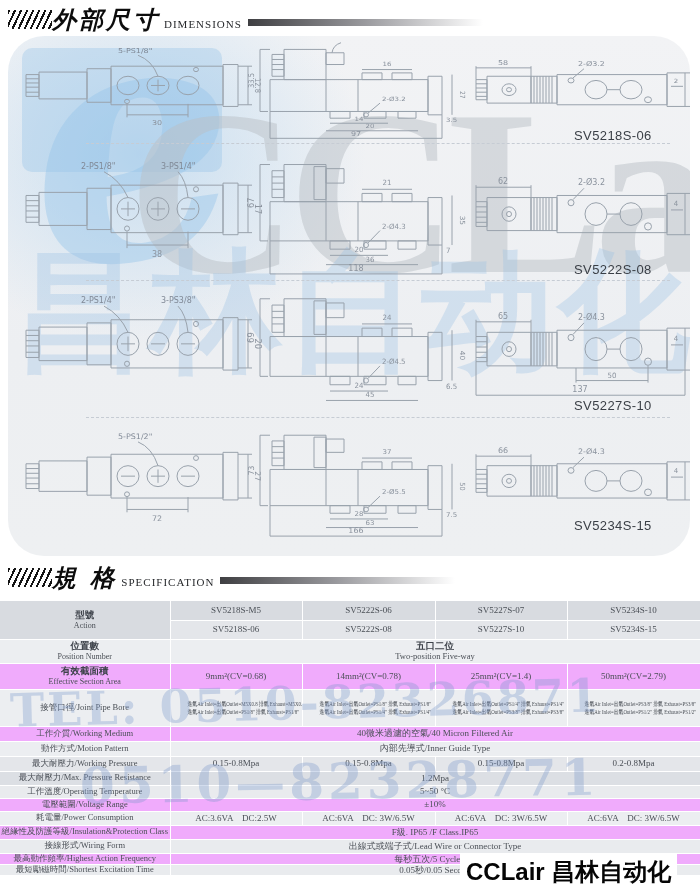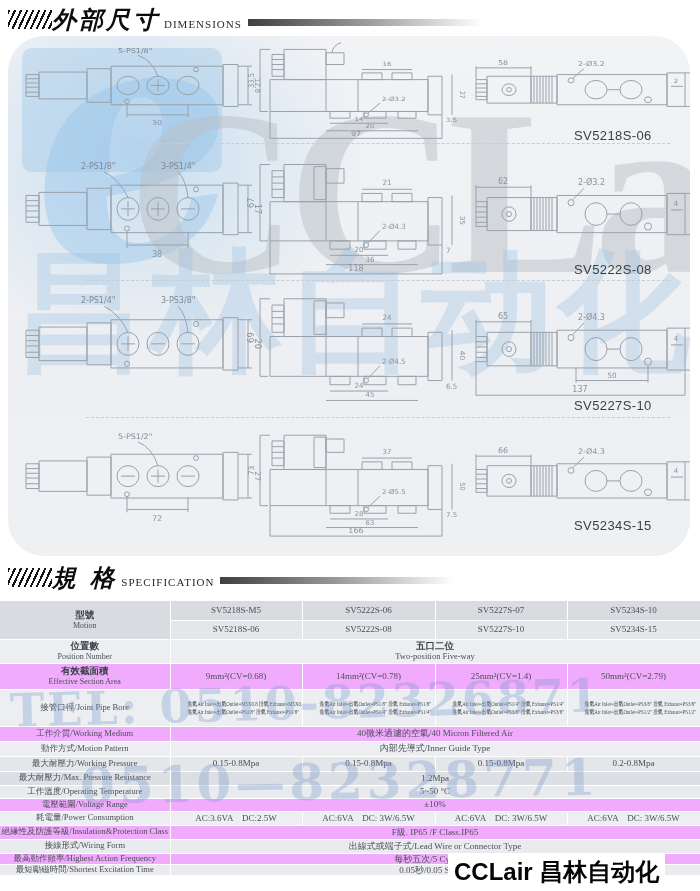--- a/index.html
+++ b/index.html
@@ -62,21 +62,21 @@
   .h15{height:15px} .h14{height:14px} .h13{height:13px} .h11{height:11px}
   .bgA{background:#d8dbe0}.bgB{background:#e4e6ea}.bgC{background:#eceef1}
   .bgD{background:#f0abfc}.bgE{background:#dcdfe4}.bgF{background:#e9ebee}
 
   
   .wm-phone { position:absolute; font-family:"DejaVu Serif", serif; font-weight:bold;
               color:rgba(122,152,203,0.34); pointer-events:none; white-space:nowrap; }
   .wm-phone1 { left:10px; top:676px; font-size:46px; letter-spacing:3px; transform:rotate(-1.5deg); }
   .wm-phone2 { left:80px; top:752px; font-size:50px; letter-spacing:4px; transform:rotate(-1deg); }
 
-  .footer-logo { position:absolute; left:448px; top:854px; background:#fff; padding:2px 6px;
+  .footer-logo { position:absolute; left:460px; top:854px; background:#fff; padding:2px 6px;
                  font-size:24px; font-weight:bold; color:#050505; white-space:nowrap; }
 </style>
 </head>
 <body>
 
 <div class="page">
 
   <div class="sec-head" style="top:2px;">
     <div class="hatch"></div>
     <div class="zh-title">外部尺寸</div>
@@ -427,21 +427,21 @@
         <col style="width:170px">
         <col style="width:132px">
         <col style="width:133px">
         <col style="width:132px">
         <col style="width:133px">
       </colgroup>
     <tbody>
         <tr class="h19">
       <td class="lbl bgA" rowspan="2">
         <div class="lbl-zh">型號</div>
-        <div class="lbl-en">Motion</div>
+        <div class="lbl-en">Action</div>
       </td>
       <td class="val bgA">SV5218S-M5</td>
       <td class="val bgA">SV5222S-06</td>
       <td class="val bgA">SV5227S-07</td>
       <td class="val bgA">SV5234S-10</td>
     </tr>
     <tr class="h19">
       <td class="val bgB">SV5218S-06</td>
       <td class="val bgB">SV5222S-08</td>
       <td class="val bgB">SV5227S-10</td>

